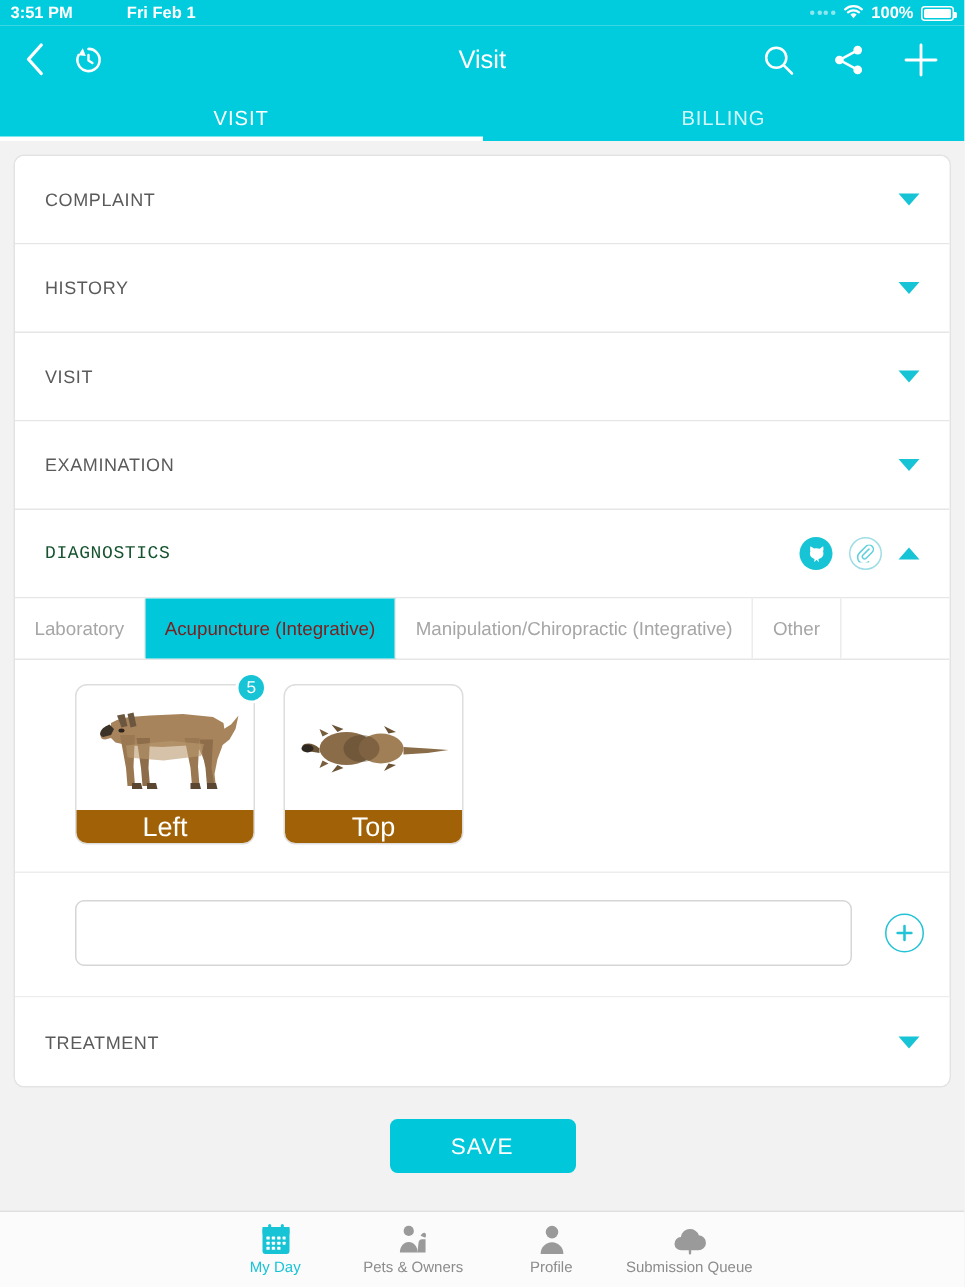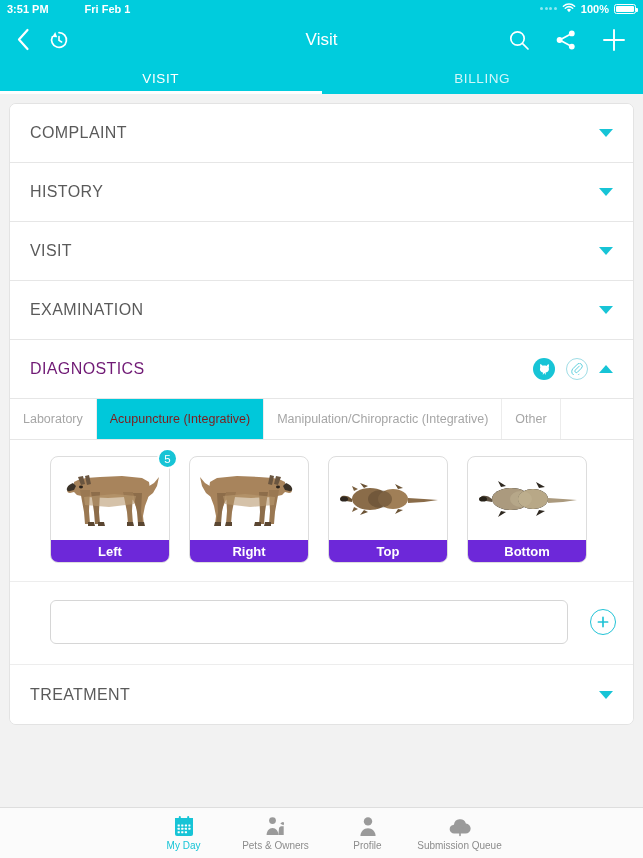--- a/index.html
+++ b/index.html
@@ -54,22 +54,22 @@
   .content { flex: 1 1 auto; background: #f2f2f2; padding: 9px 9px 0 9px; overflow: hidden; }
   .card {
     background: #fff; border: 1px solid #e3e3e3; border-radius: 7px;
     overflow: hidden;
   }
 
   .acc-row {
     height: 59px; display: flex; align-items: center; padding: 0 20px;
     border-bottom: 1px solid #e6e6e6; cursor: pointer; background: #fff;
   }
-  .acc-title { font-size: 16px; color: #5a5a5a; letter-spacing: .4px; }
-  .acc-title.open { color: #701a75; }
+  .acc-title { font-size: 12px; color: #5a5a5a; letter-spacing: .4px; }
+  .acc-title.open { color: #14532d; font-family: Liberation Mono, monospace; }
   .acc-actions { margin-left: auto; display: flex; align-items: center; gap: 11px; }
 
   .chev-down { width:0;height:0;border-left:7px solid transparent;border-right:7px solid transparent;border-top:8px solid #17C4D6; }
   .chev-up   { width:0;height:0;border-left:7px solid transparent;border-right:7px solid transparent;border-bottom:8px solid #17C4D6; }
 
   .badge-icon-dog { width: 22px; height: 22px; border-radius: 50%; background: #17C4D6; display: flex; align-items: center; justify-content: center; cursor: pointer; }
   .badge-icon-clip { width: 22px; height: 22px; border-radius: 50%; border: 1.2px solid #9fdde6; display:flex; align-items:center; justify-content:center; cursor: pointer; }
 
   
   .subtabs { display: flex; border-bottom: 1px solid #e6e6e6; background: #fff; height: 41px; }
@@ -82,22 +82,22 @@
   .subtab-filler { flex: 1; border-right: none; }
 
   
   .viewcards { display: flex; gap: 19px; padding: 16px 40px 18px 40px; border-bottom: 1px solid #ededed; }
   .viewcard {
     width: 120px; background: #fff; border: 1px solid #ddd; border-radius: 8px;
     overflow: visible; position: relative; cursor: pointer;
   }
   .vc-img { height: 83px; display: flex; align-items: center; justify-content: center; border-radius: 8px 8px 0 0; overflow: hidden; }
   .vc-label {
-    height: 22px; background: #6d28d9; color: #fff; font-size: 13px;
-    display: flex; align-items: center; justify-content: center; border-radius: 0 0 7px 7px; font-weight: bold;
+    height: 22px; background: #a16207; color: #fff; font-size: 18px;
+    display: flex; align-items: center; justify-content: center; border-radius: 0 0 7px 7px;
   }
   .vc-badge {
     position: absolute; top: -9px; right: -9px; width: 21px; height: 21px;
     border-radius: 50%; background: #17C4D6; color: #fff; font-size: 11.5px;
     display: flex; align-items: center; justify-content: center; border: 2px solid #fff;
   }
 
   
   .noterow { display: flex; align-items: center; padding: 18px 17px 20px 40px; gap: 22px; border-bottom: 1px solid #ededed; }
   .noteinput {
@@ -284,80 +284,40 @@
                 <path d="M86 26l8-5 5-6-2 9-4 7-5 4z" fill="#a8845c"></path>
                 <ellipse cx="21" cy="25" rx="2" ry="1.4" fill="#2b231b"></ellipse>
                 <path d="M24 35l30-3 22 2-2 8-25 3-24-2z" fill="#b99a70" opacity=".6"></path>
                 <path d="M28 60h6l1 4h-7zM38 60h6l1 4h-7zM67 60h6l1 4h-7zM78 60h6l1 4h-7z" fill="#5a4631"></path>
               </g>
             </svg>
           </div>
           <div class="vc-label">Left</div>
         </div>
 
-        <div class="viewcard">
-          <div class="vc-img">
-            <svg width="100" height="74" viewBox="0 0 100 74">
-              <g transform="translate(100,0) scale(-1,1)">
-                <path d="M14 22c-3 1-6 3-7 6 0 2 1 3 3 3l4-1 3 3 9 2 22 1 17-1 8 3 4 9 2 10 1 6h4l-1-9 2-10 3-8 2-9-1-7-7-4-20-2-22 1-14 1-8 2-4 2z" fill="#a8845c"></path>
-                <path d="M13 21c-2 1-5 2-6 5-1 2 1 4 3 3l4-1 2-4z" fill="#3b3228"></path>
-                <path d="M18 15l3 8 4-1-2-8z" fill="#6b5640"></path>
-                <path d="M25 14l2 9 4-1-2-9z" fill="#6b5640"></path>
-                <path d="M20 28l4 22 1 12h5l-1-13 1-21z" fill="#9a7852"></path>
-                <path d="M31 30l3 20 1 12h5l-1-12 1-20z" fill="#8d6d4a"></path>
-                <path d="M63 30l4 20 1 12h5l-1-13 1-19z" fill="#9a7852"></path>
-                <path d="M73 31l4 19 1 12h5l-2-12 1-19z" fill="#8d6d4a"></path>
-                <path d="M86 26l8-5 5-6-2 9-4 7-5 4z" fill="#a8845c"></path>
-                <ellipse cx="21" cy="25" rx="2" ry="1.4" fill="#2b231b"></ellipse>
-                <path d="M24 35l30-3 22 2-2 8-25 3-24-2z" fill="#b99a70" opacity=".6"></path>
-                <path d="M28 60h6l1 4h-7zM38 60h6l1 4h-7zM67 60h6l1 4h-7zM78 60h6l1 4h-7z" fill="#5a4631"></path>
-              </g>
-            </svg>
-          </div>
-          <div class="vc-label">Right</div>
-        </div>
 
         <div class="viewcard">
           <div class="vc-img">
             <svg width="104" height="40" viewBox="0 0 104 40">
               <g>
                 <ellipse cx="34" cy="20" rx="18" ry="11" fill="#8a6c49"></ellipse>
                 <ellipse cx="57" cy="20" rx="15" ry="10" fill="#a07f57"></ellipse>
                 <path d="M16 20c-3-3-7-4-10-3-2 1-2 3 0 4l4 1 6 1z" fill="#6b5335"></path>
                 <ellipse cx="8" cy="20" rx="4" ry="2.6" fill="#2e2720"></ellipse>
                 <path d="M18 12l-2-5 6 3zM18 28l-2 5 6-3z" fill="#7a5f3f"></path>
                 <path d="M72 19l16 1 14 1-14 2-16 1z" fill="#8a6c49"></path>
                 <path d="M28 9l-4-5 8 3zM28 31l-4 5 8-3z" fill="#6b5335"></path>
                 <path d="M62 10l-3-5 8 4zM62 30l-3 5 8-4z" fill="#6b5335"></path>
                 <ellipse cx="44" cy="20" rx="12" ry="9" fill="#54412b" opacity=".45"></ellipse>
               </g>
             </svg>
           </div>
           <div class="vc-label">Top</div>
         </div>
 
-        <div class="viewcard">
-          <div class="vc-img">
-            <svg width="104" height="40" viewBox="0 0 104 40">
-              <g>
-                <ellipse cx="36" cy="20" rx="19" ry="11" fill="#b09madd"></ellipse>
-                <ellipse cx="36" cy="20" rx="19" ry="11" fill="#ab9a7e"></ellipse>
-                <ellipse cx="58" cy="20" rx="15" ry="10" fill="#b6a territory"></ellipse>
-                <ellipse cx="58" cy="20" rx="15" ry="10" fill="#b8a887"></ellipse>
-                <path d="M17 20c-3-3-7-4-10-3-2 1-2 3 0 4l4 1 6 1z" fill="#5d5040"></path>
-                <ellipse cx="8" cy="20" rx="4" ry="2.6" fill="#272219"></ellipse>
-                <path d="M73 19l15 1 14 1-14 2-15 1z" fill="#ab9a7e"></path>
-                <path d="M26 8l-3-6 8 5zM26 32l-3 6 8-5z" fill="#2e2820"></path>
-                <path d="M64 9l-3-6 9 5zM64 31l-3 6 9-5z" fill="#2e2820"></path>
-                <ellipse cx="46" cy="20" rx="11" ry="8" fill="#c2b394" opacity=".5"></ellipse>
-              </g>
-            </svg>
-          </div>
-          <div class="vc-label">Bottom</div>
-        </div>
 
       </div>
 
       <div class="noterow">
         <input class="noteinput" type="text" value="" style="">
         <span class="addbtn">
           <svg width="14" height="14" viewBox="0 0 14 14">
               <path d="M7 2.4v9.2M2.4 7h9.2" stroke="#22C3D6" stroke-width="1.7" stroke-linecap="round"></path>
             </svg>
         </span>
@@ -365,20 +325,23 @@
 
       <div class="acc-row" style="border-bottom:none">
         <span class="acc-title">TREATMENT</span>
         <div class="acc-actions">
           <span class="chev-down"></span>
         </div>
       </div>
 
     </div>
 
+    <div class="savewrap">
+      <button class="savebtn">SAVE</button>
+    </div>
   </div>
 
   <div class="bottomnav">
 
     <div class="bn-item active">
       <span class="bn-ico">
         <svg width="20" height="21" viewBox="0 0 20 21">
           <rect x="1" y="2" width="18" height="18" rx="2" fill="#17C4D6"></rect>
           <rect x="1" y="2" width="18" height="4.5" fill="#17C4D6"></rect>
           <g fill="#ffffff">

